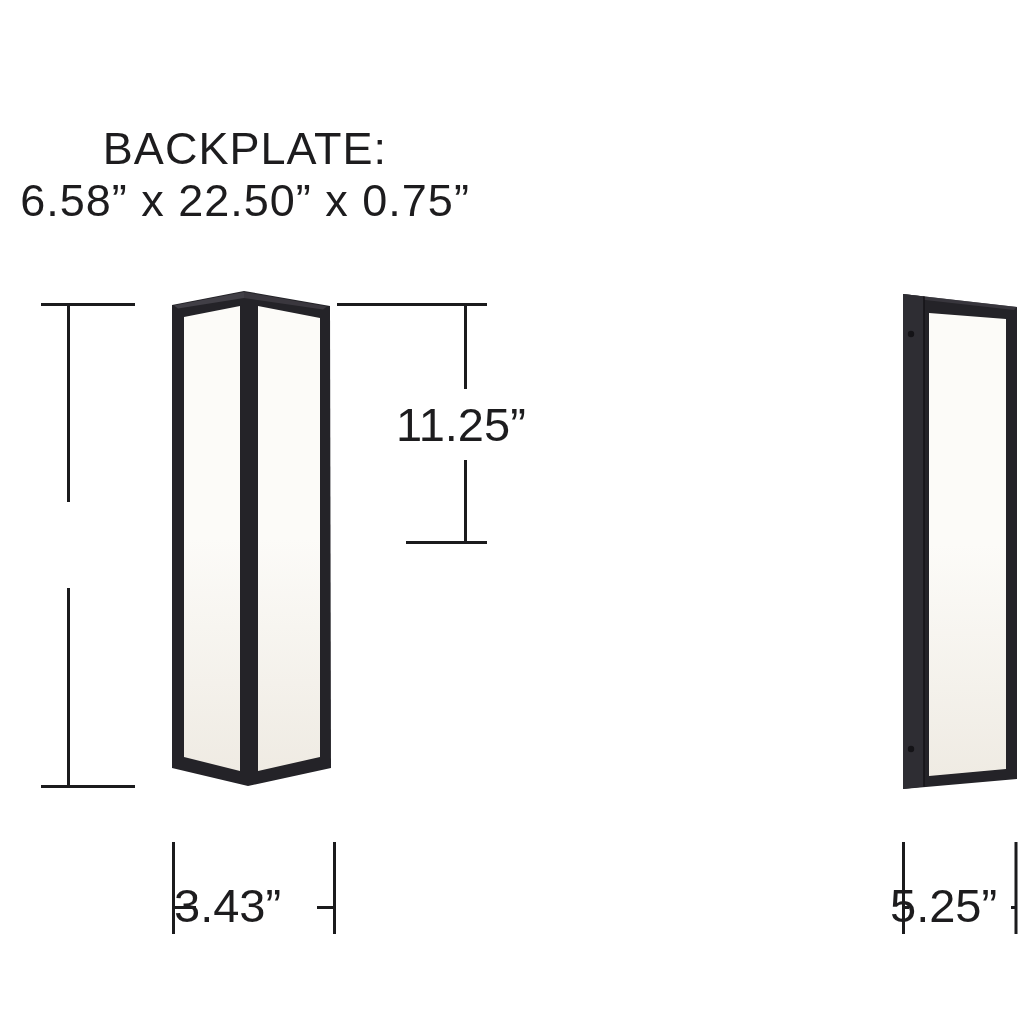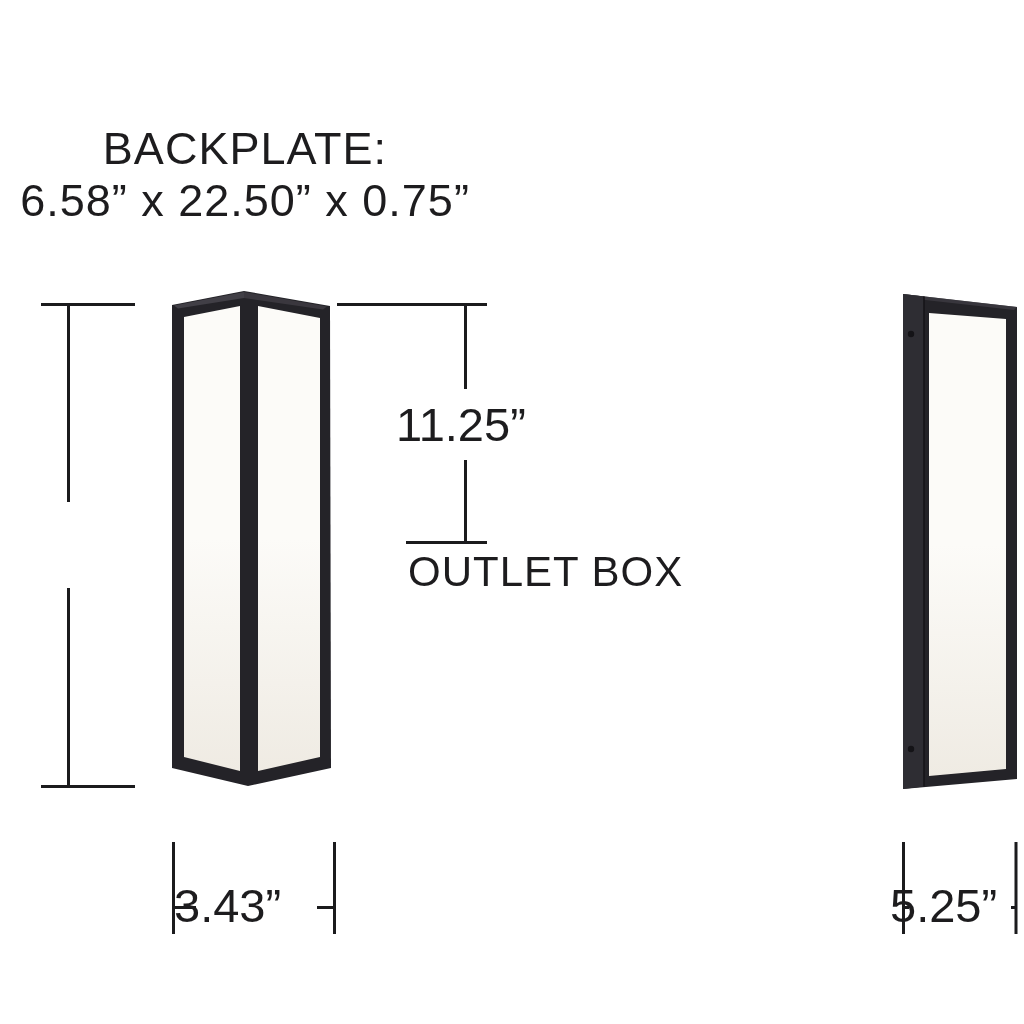--- a/index.html
+++ b/index.html
@@ -91,18 +91,17 @@
     <div>BACKPLATE:</div>
     <div>6.58” x 22.50” x 0.75”</div>
   </div>
 
 
   <div class="label dim-label width-label">3.43”</div>
 
   <div class="label dim-label offset-label">11.25”</div>
 
   <div class="label outlet-caption">
-    <div>OUTLET BOX</div>
   </div>
 
   <div class="label dim-label depth-label">5.25”</div>
 
 </div>
 
 </body></html>

